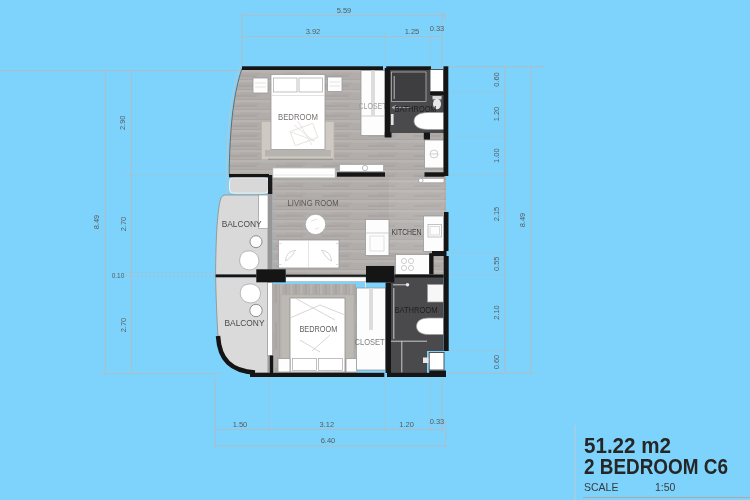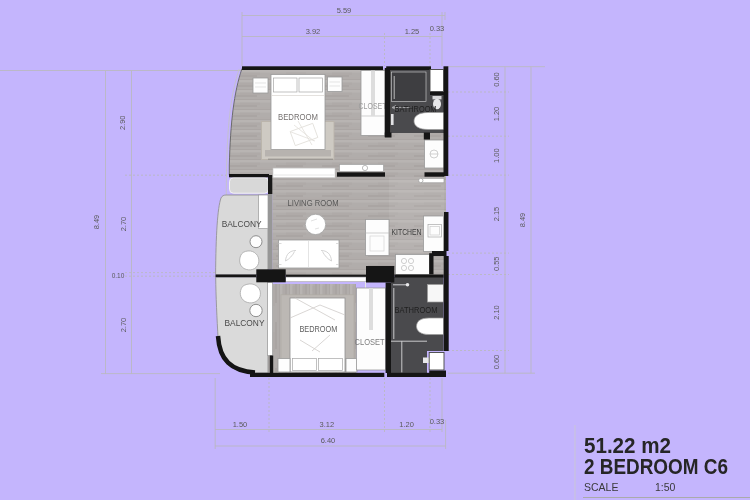--- a/index.html
+++ b/index.html
@@ -1,16 +1,16 @@
 <!DOCTYPE html>
 <html><head>
 <meta charset="utf-8">
 <style>
   html,body{margin:0;padding:0;background:#fff;}
-  #page{width:750px;height:500px;position:relative;overflow:hidden;background:#c4b5fd;
+  #page{width:750px;height:500px;position:relative;overflow:hidden;background:#7dd3fc;
         font-family:"Liberation Sans", sans-serif;}
   svg text{font-family:"Liberation Sans", sans-serif;}
 </style>
 </head>
 <body>
 <div id="page">
 <svg width="750" height="500" viewBox="0 0 750 500" style="filter:blur(0.45px)">
 <defs>
   <pattern id="woodH" width="46" height="10" patternUnits="userSpaceOnUse">
     <rect width="46" height="10" fill="#b1adab"></rect>

